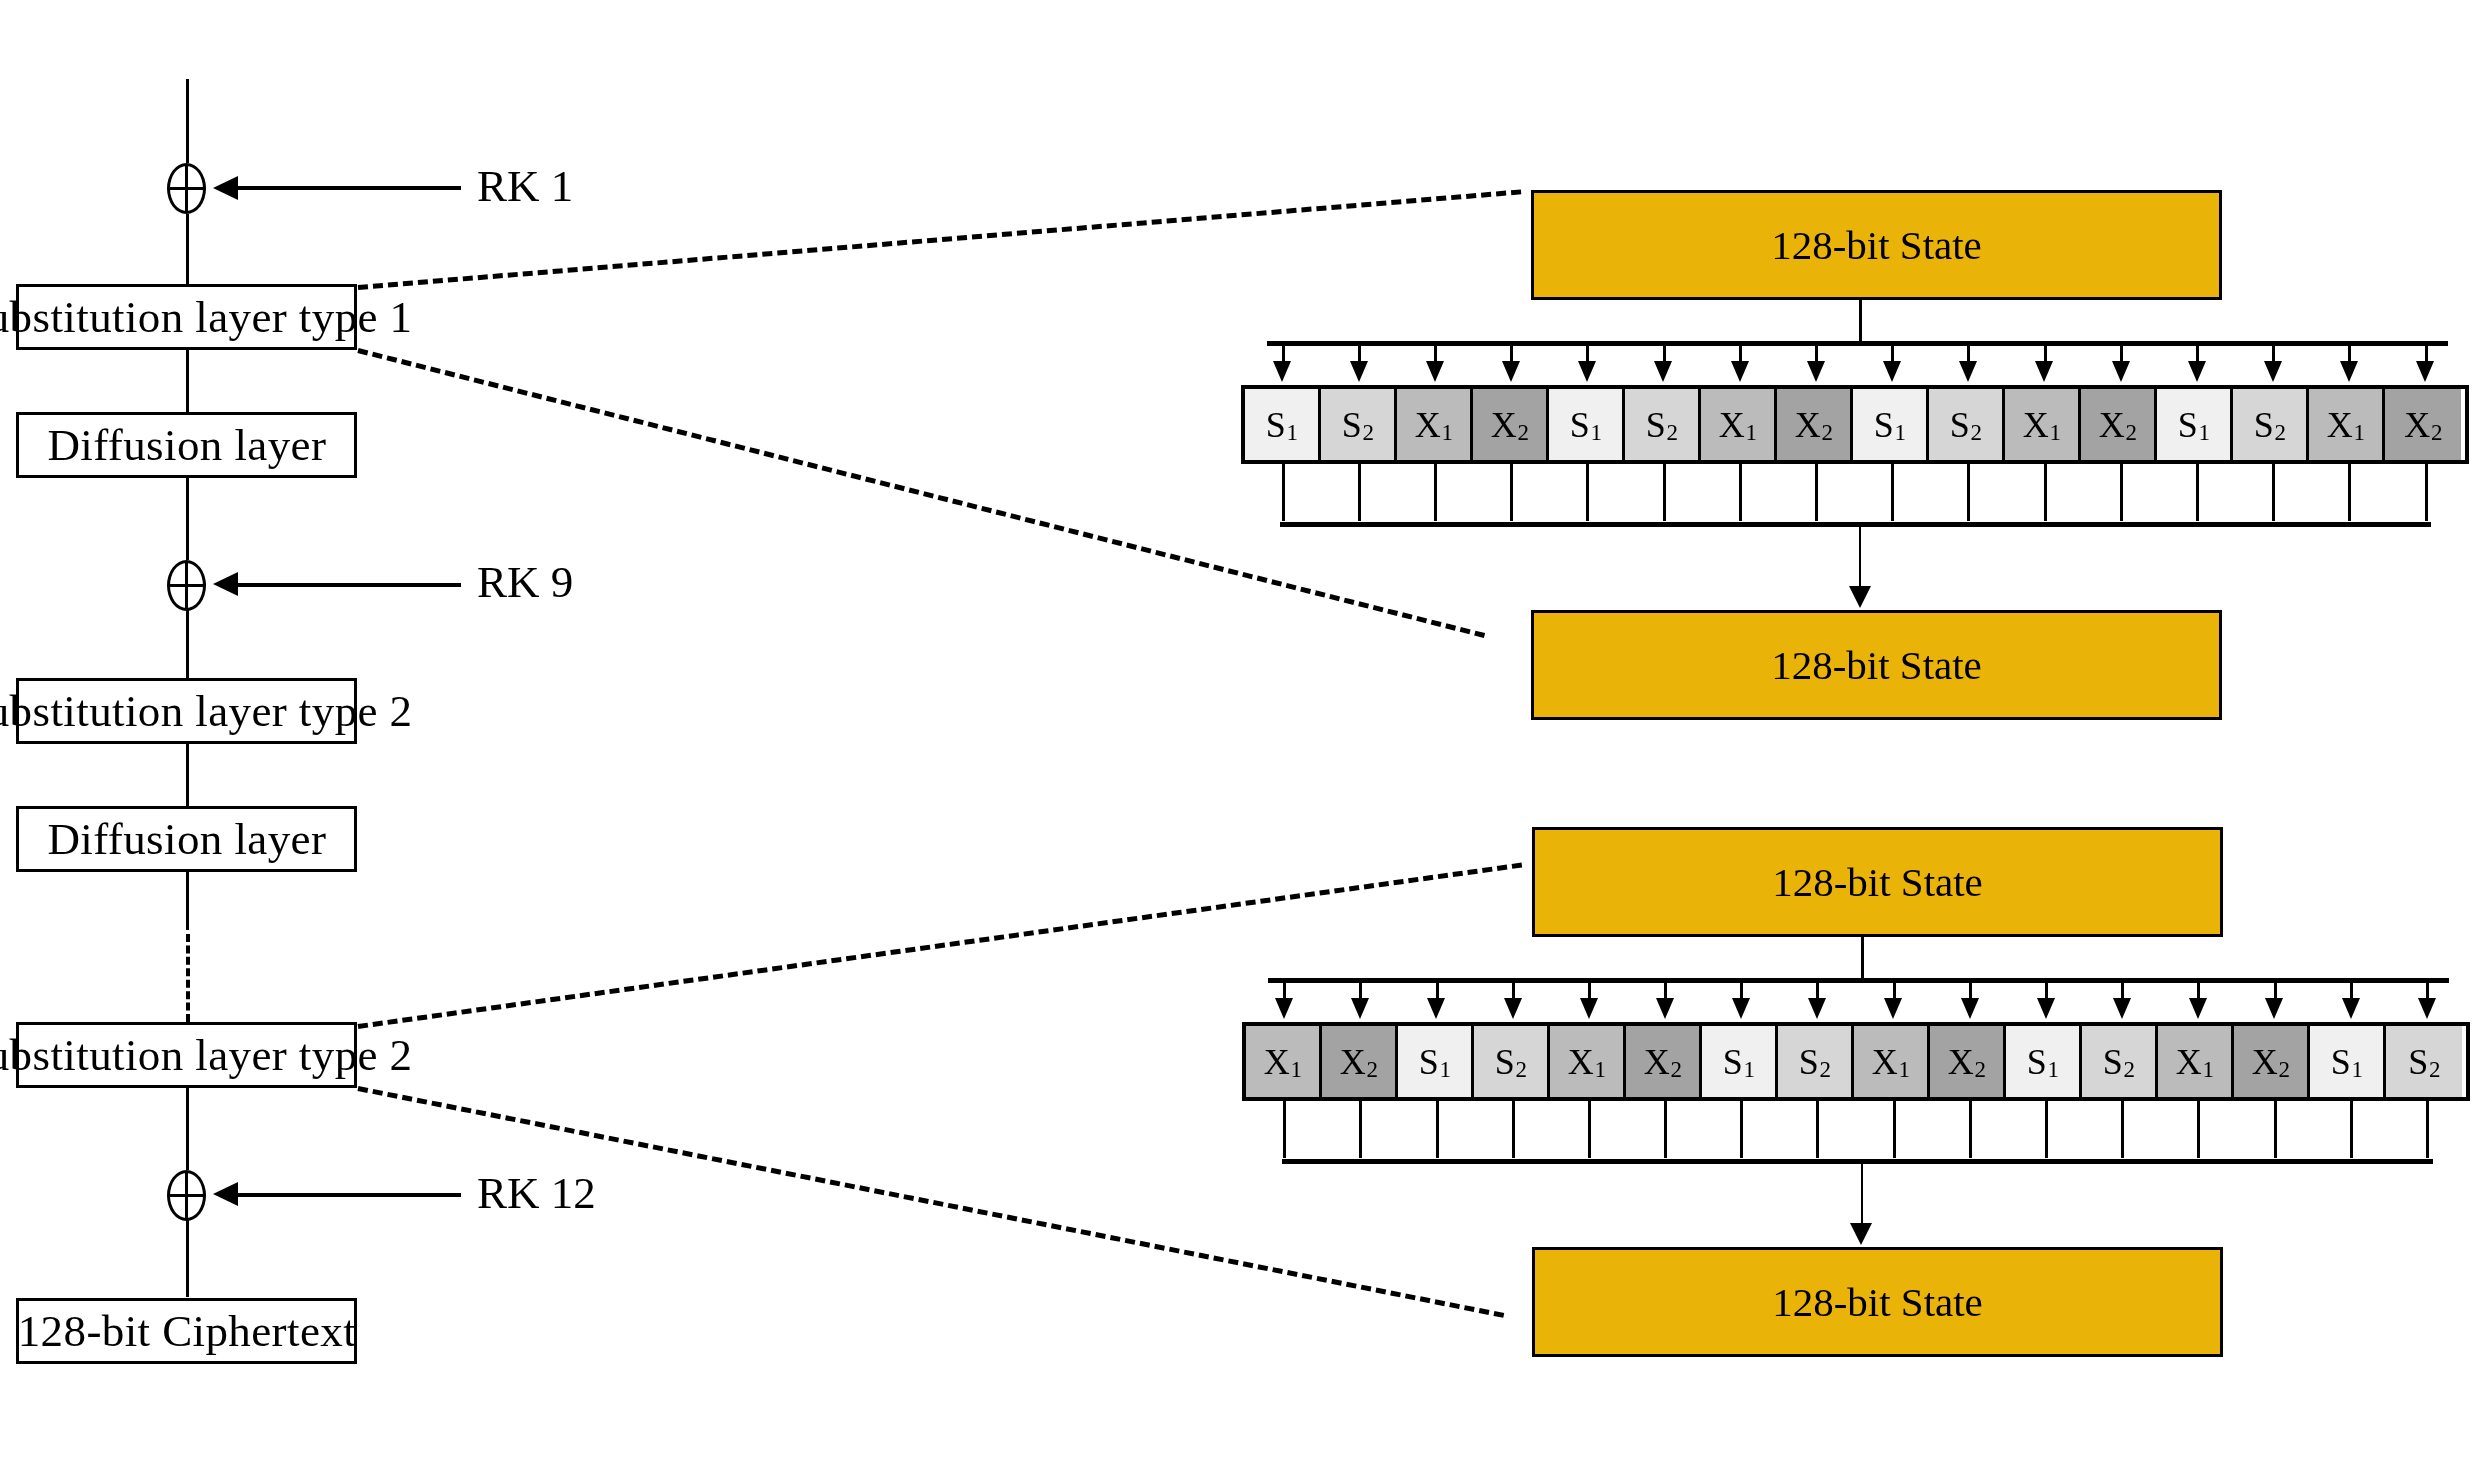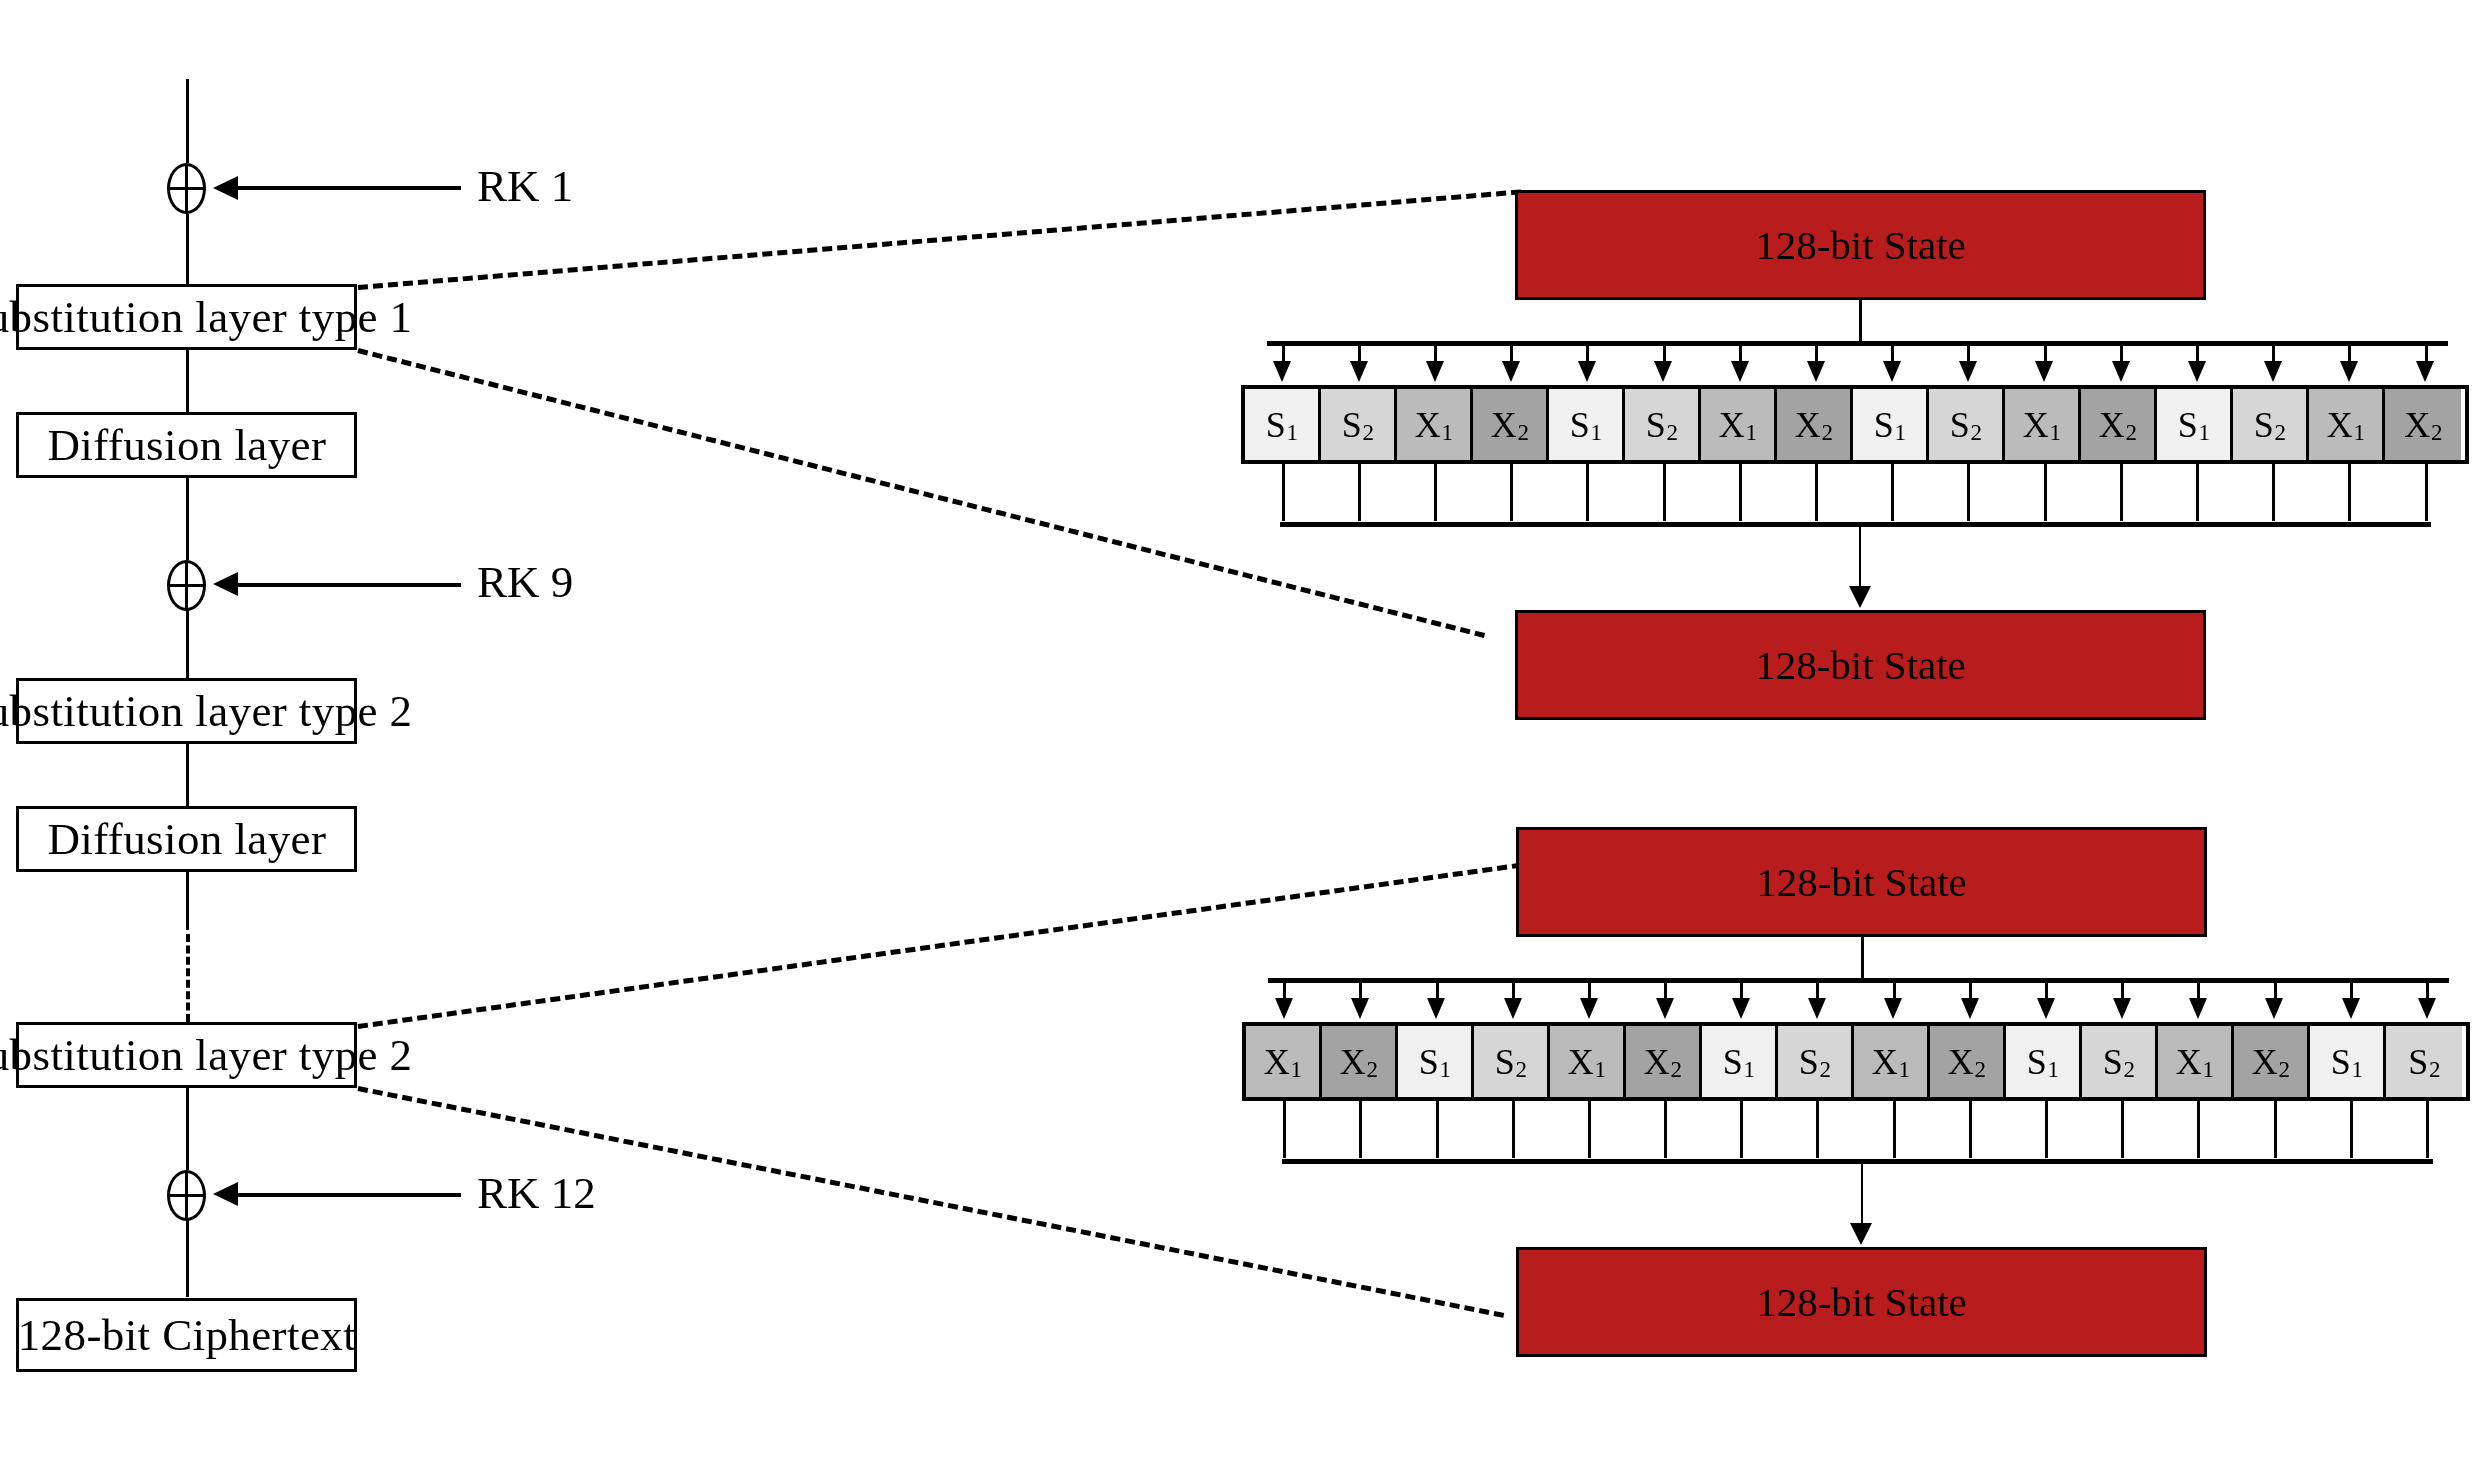--- a/index.html
+++ b/index.html
@@ -97,27 +97,28 @@
     position: absolute;
     font-size: 23px;
     line-height: 1;
     white-space: nowrap;
     text-align: center;
   }
   .statebox {
     position: absolute;
     box-sizing: border-box;
     border: 3.7px solid #000;
-    background: #b91c1c;
+    background: #eab308;
     display: flex;
     align-items: center;
     justify-content: center;
     font-size: 41px;
     line-height: 1;
     white-space: nowrap;
+    margin-left: 16px;
   }
 
   
   .combbar {
     position: absolute;
     height: 5.2px;
     background: #000;
   }
   .combtick {
     position: absolute;
@@ -220,21 +221,21 @@
   <div class="vline" style="left:186px; top:1088px; height:82px;"></div>
 
   <div class="xor" style="left:167px; top:1170px; width:39px; height:51px;"></div>
 
   <div class="rkline" style="left:237px; top:1193px; width:224px;"></div>
   <div class="rkhead" style="left:213px; top:1182px;"></div>
   <div class="rklabel" style="left:477px; top:1171px;">RK 12</div>
 
   <div class="vline" style="left:186px; top:1220px; height:77px;"></div>
 
-  <div class="flowbox heavy" style="left:16.4px; top:1298px; width:341px; height:74px;">
+  <div class="flowbox heavy" style="left:16.4px; top:1298px; width:341px; height:66px;">
     <span>128-bit Ciphertext</span>
   </div>
 
   <div class="leader" style="left:358px; top:285px; width:1167px; transform:rotate(-4.7deg);"></div>
 
   <div class="leader" style="left:358px; top:348px; width:1162px; transform:rotate(14.2deg);"></div>
 
   <div class="leader" style="left:358px; top:1024px; width:1175px; transform:rotate(-7.9deg);"></div>
 
   <div class="leader" style="left:358px; top:1086px; width:1168px; transform:rotate(11.2deg);"></div>

